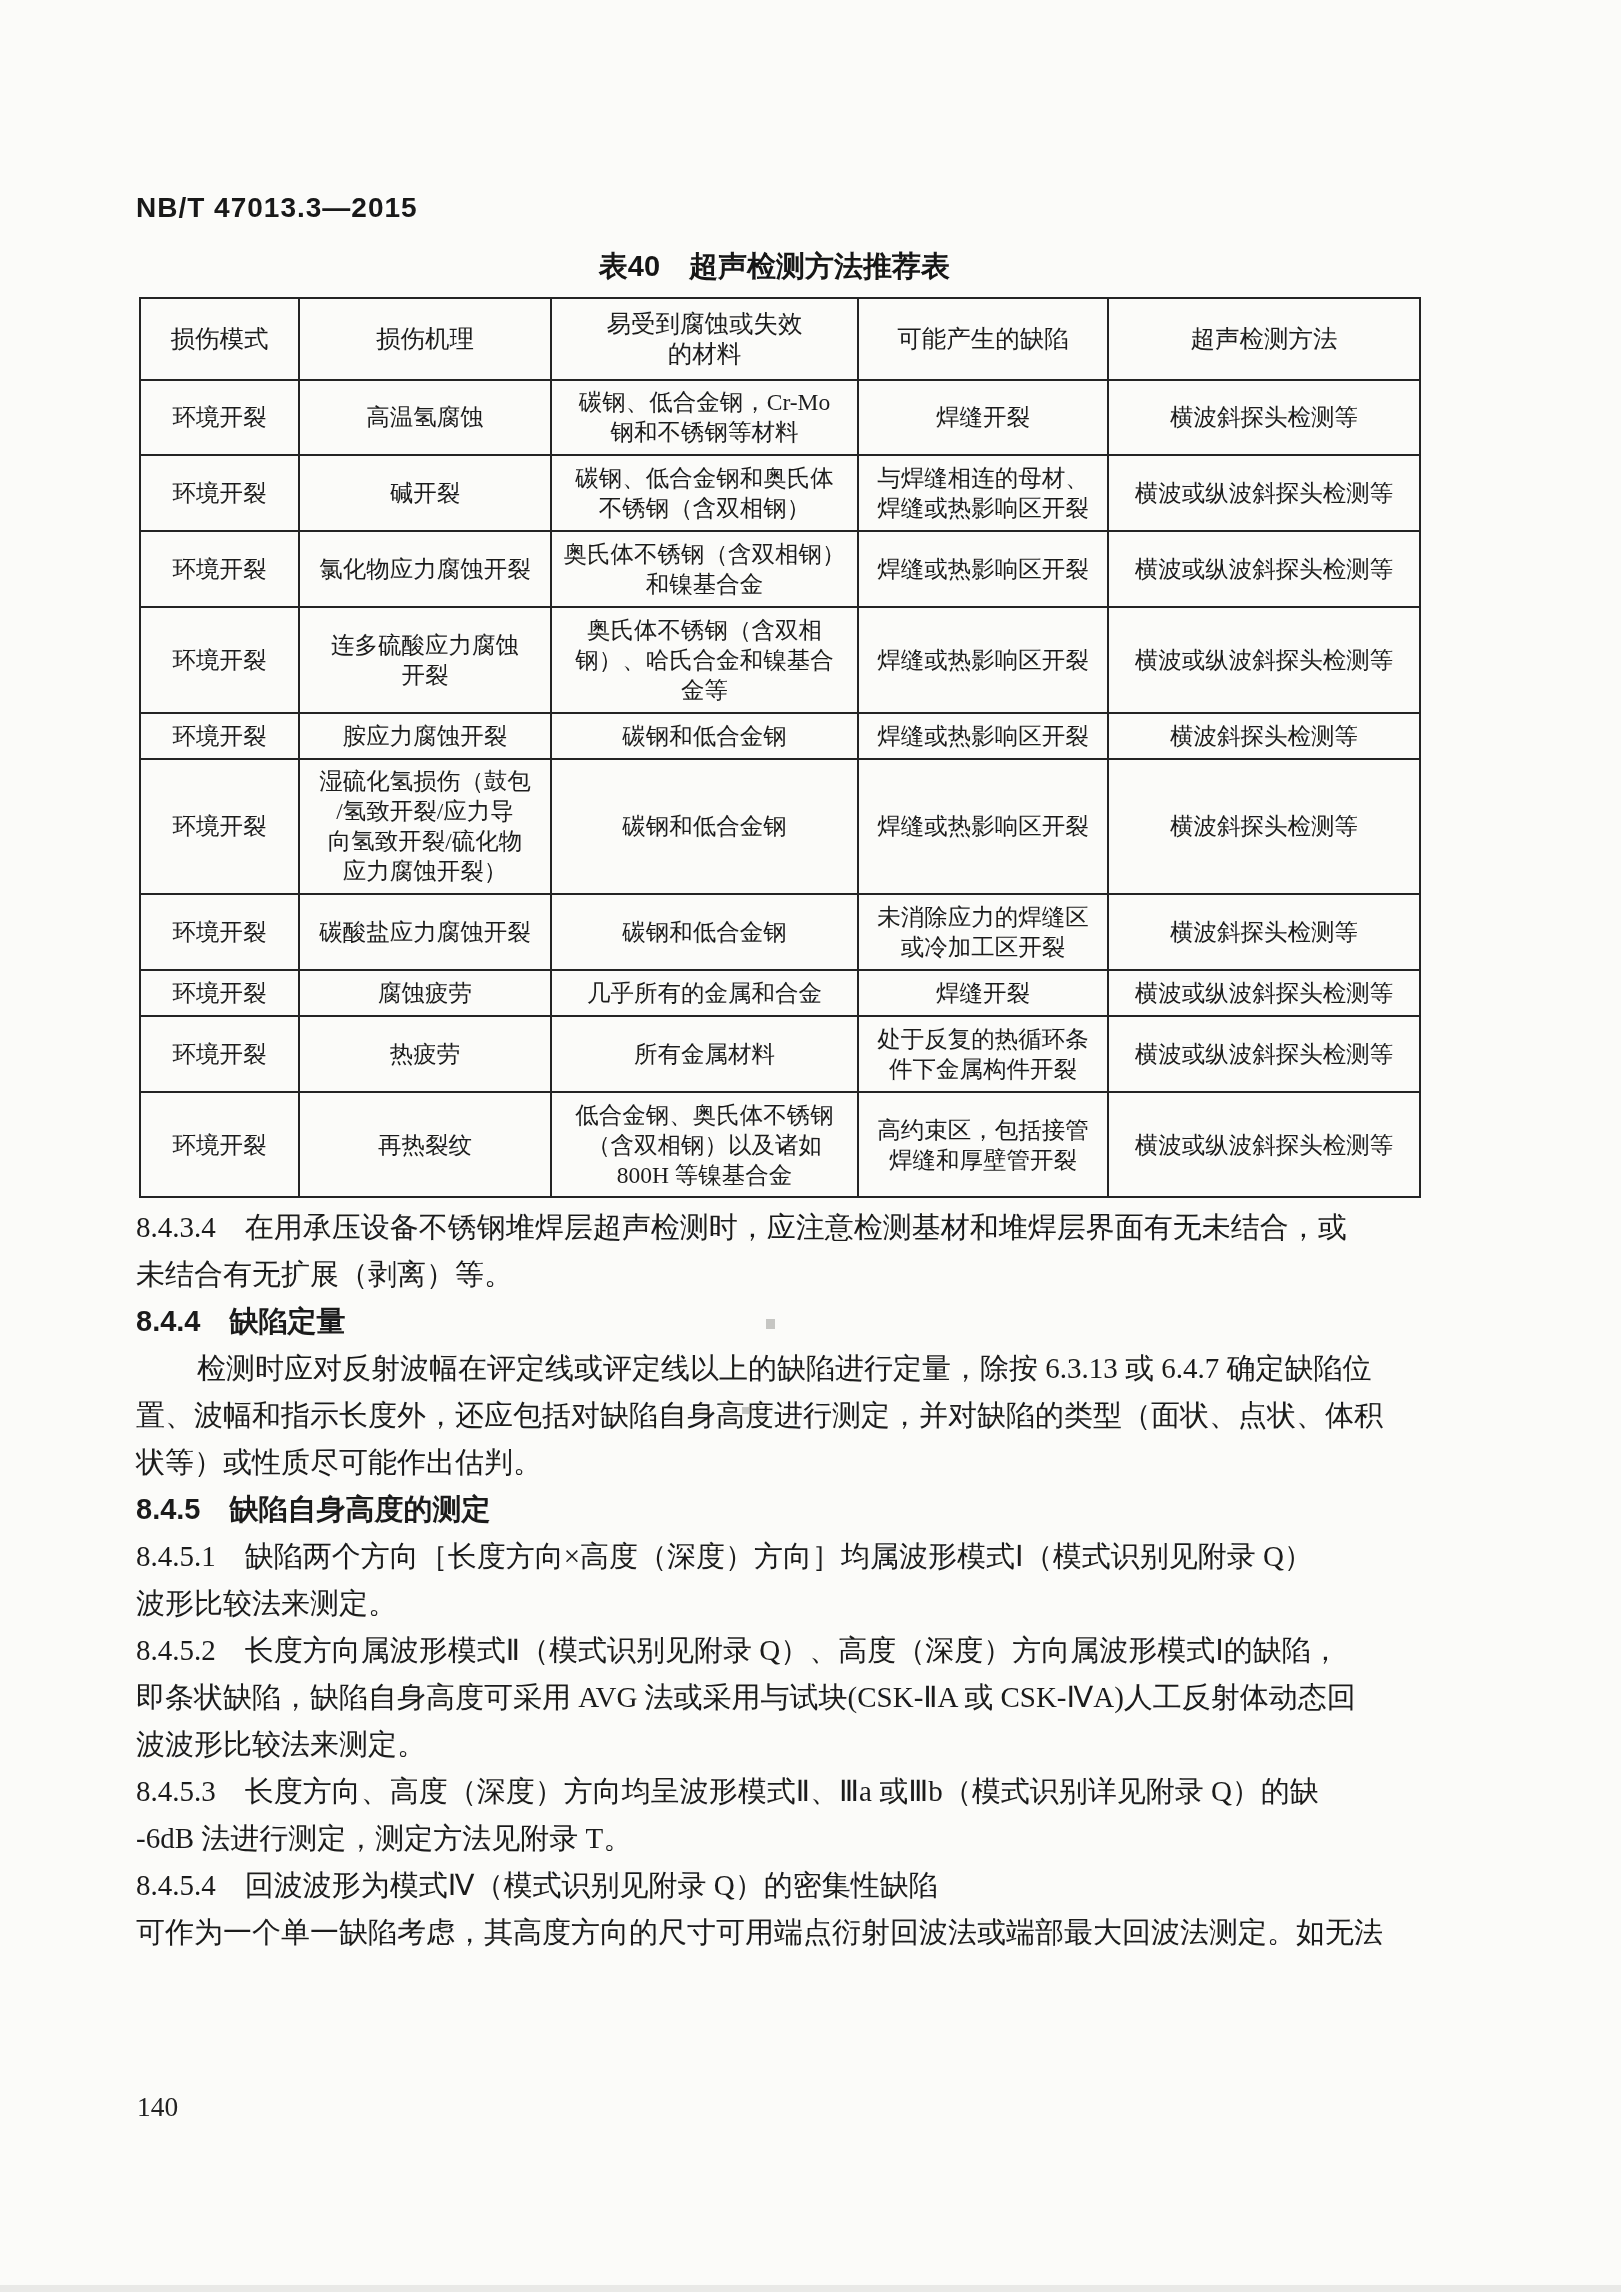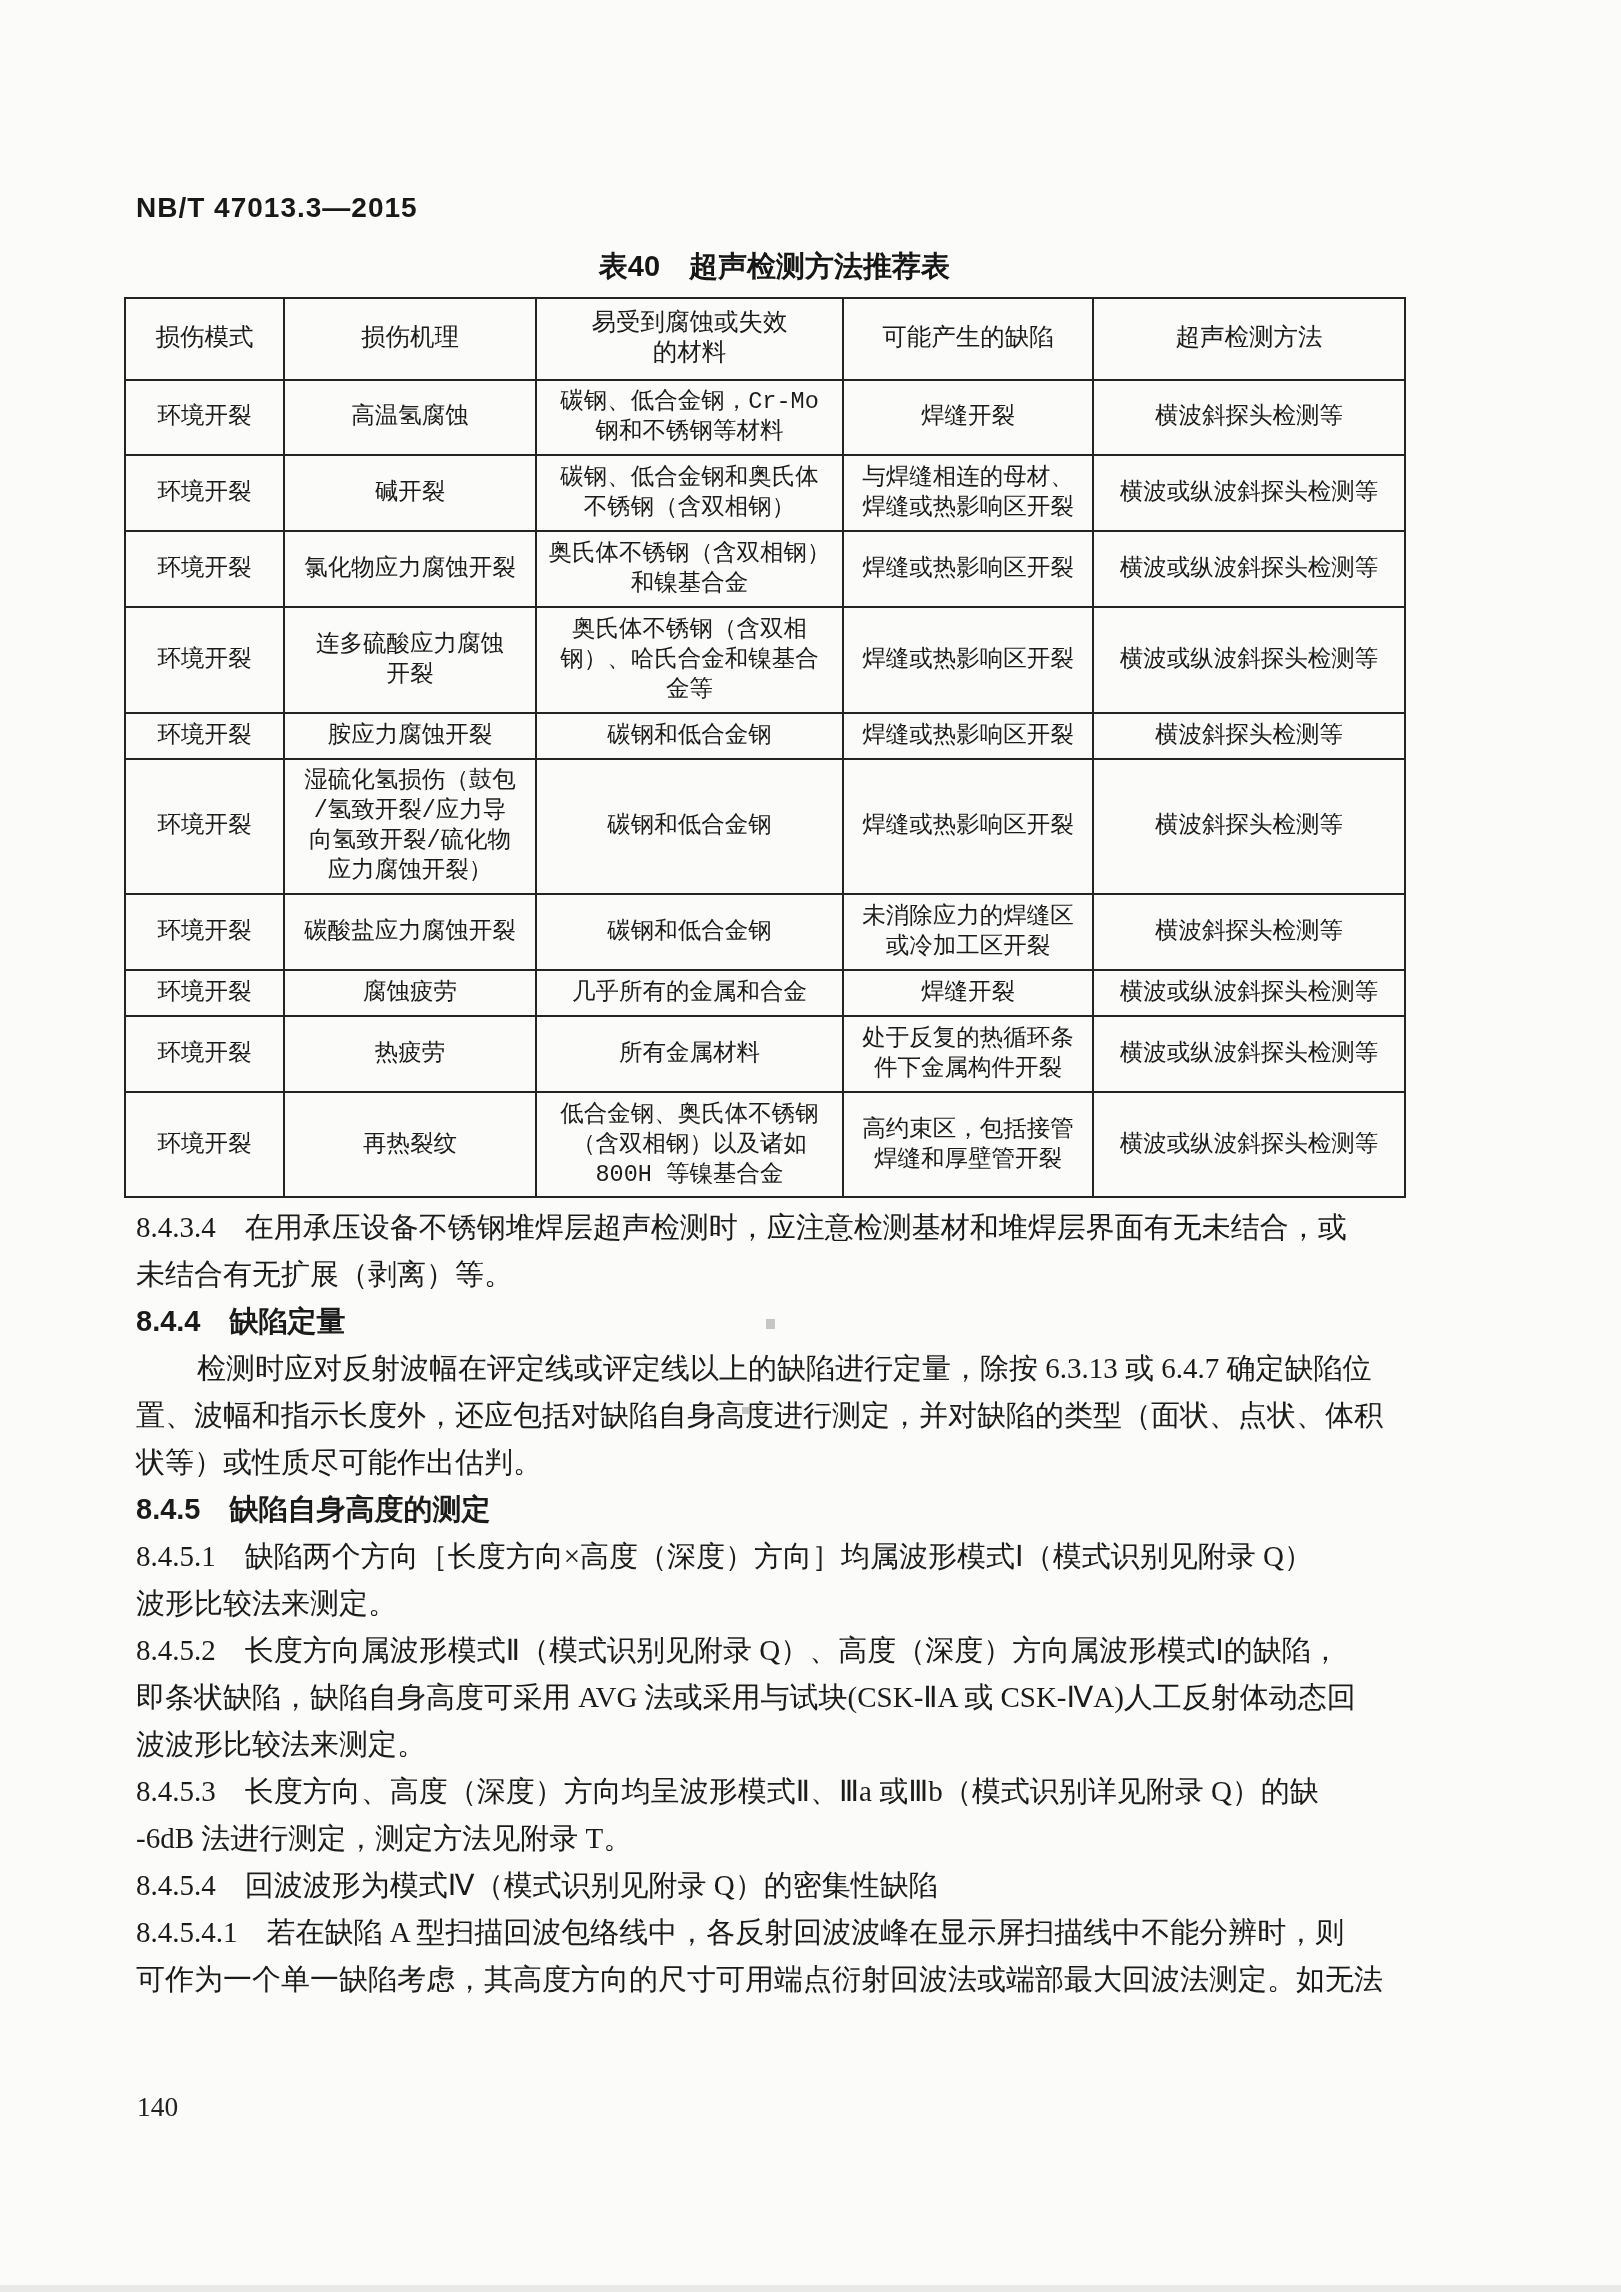--- a/index.html
+++ b/index.html
@@ -33,27 +33,26 @@
     top: 247px;
     width: 1279px;
     text-align: center;
     font-family: "Liberation Sans", sans-serif;
     font-weight: bold;
     font-size: 29px;
     color: #161616;
   }
   table.rec {
     position: absolute;
-    left: 124px;
+    left: 139px;
     top: 297px;
     width: 1279px;
     border-collapse: collapse;
     table-layout: fixed;
     border: 2.9px solid #141414;
-    font-family: Liberation Mono, monospace;
   }
   table.rec col.c1 { width: 159px; }
   table.rec col.c2 { width: 252px; }
   table.rec col.c3 { width: 307px; }
   table.rec col.c4 { width: 250px; }
   table.rec col.c5 { width: 312px; }
   table.rec th, table.rec td {
     border: 2px solid #242424;
     text-align: center;
     vertical-align: middle;
@@ -226,21 +225,20 @@
       <div class="line cont">状等）或性质尽可能作出估判。</div>
       <div class="line heading">8.4.5　缺陷自身高度的测定</div>
       <div class="line clause">8.4.5.1　缺陷两个方向［长度方向×高度（深度）方向］均属波形模式Ⅰ（模式识别见附录 Q）</div>
       <div class="line cont">波形比较法来测定。</div>
       <div class="line clause">8.4.5.2　长度方向属波形模式Ⅱ（模式识别见附录 Q）、高度（深度）方向属波形模式Ⅰ的缺陷，</div>
       <div class="line cont">即条状缺陷，缺陷自身高度可采用 AVG 法或采用与试块(CSK-ⅡA 或 CSK-ⅣA)人工反射体动态回</div>
       <div class="line cont">波波形比较法来测定。</div>
       <div class="line clause">8.4.5.3　长度方向、高度（深度）方向均呈波形模式Ⅱ、Ⅲa 或Ⅲb（模式识别详见附录 Q）的缺</div>
       <div class="line cont">-6dB 法进行测定，测定方法见附录 T。</div>
       <div class="line clause">8.4.5.4　回波波形为模式Ⅳ（模式识别见附录 Q）的密集性缺陷</div>
-      <div class="line clause">8.4.5.4.1　若在缺陷 A 型扫描回波包络线中，各反射回波波峰在显示屏扫描线中不能分辨时，则</div>
       <div class="line cont">可作为一个单一缺陷考虑，其高度方向的尺寸可用端点衍射回波法或端部最大回波法测定。如无法</div>
     </div>
 
   <div class="speck s1"></div>
   <div class="speck s2"></div>
 
   <div class="pageno">140</div>
 
 </div>
 

